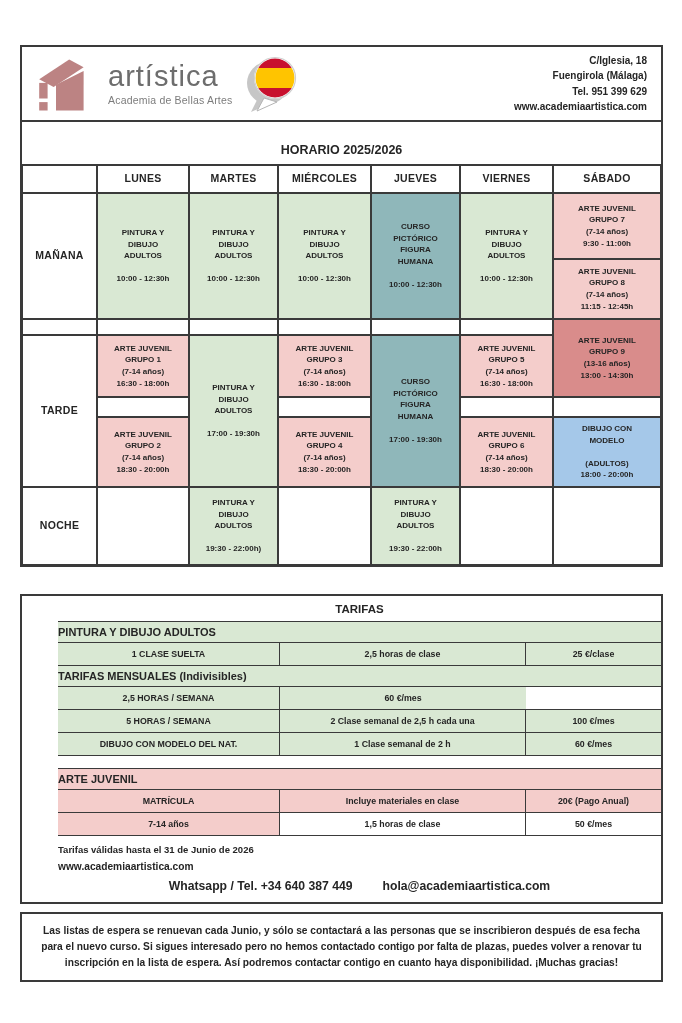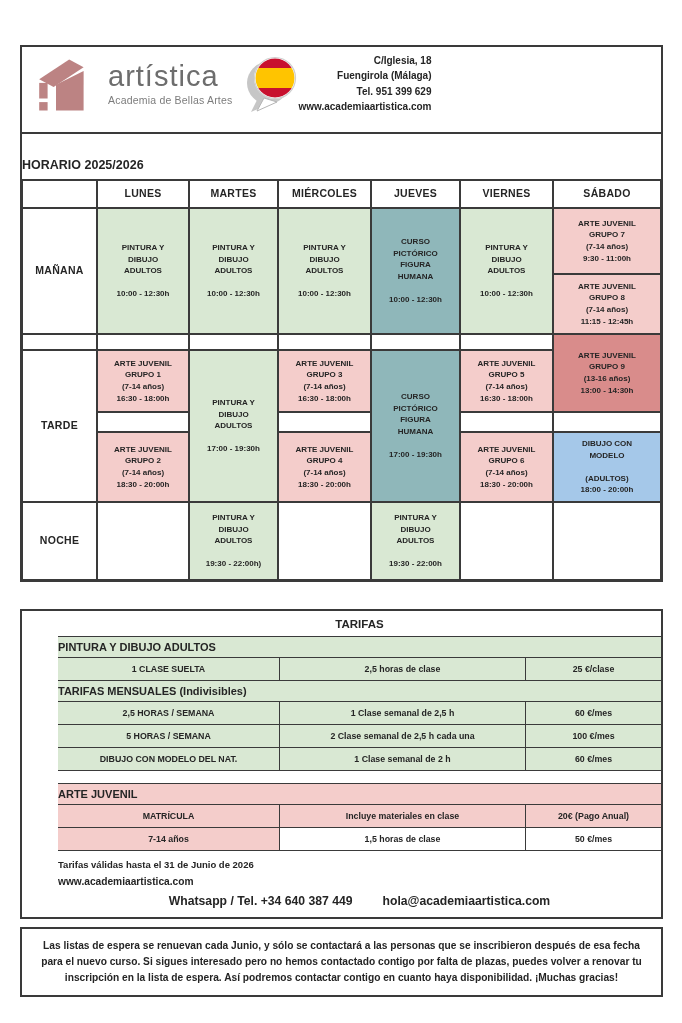--- a/index.html
+++ b/index.html
@@ -5,32 +5,32 @@
   html,body { margin:0; padding:0; background:#e8e8e8; }
   .page {
     width:682px; height:1023px; background:#ffffff; margin:0 auto;
     font-family:"Liberation Sans", sans-serif; color:var(--ink,#252525);
     position:relative; overflow:hidden; box-sizing:border-box;
   }
   .box { border:2px solid var(--border,#3a3a3a); margin:0 19px 0 20px; background:#fff; box-sizing:border-box; }
   .schedule-box { margin-top:45px; }
 
   
-  .header { display:flex; align-items:center; height:73px;
-            border-bottom:2px solid var(--border,#3a3a3a); padding:0 14px 12px 16px; }
+  .header { display:flex; justify-content:space-between; align-items:center; height:73px;
+            border-bottom:2px solid var(--border,#3a3a3a); padding:0 14px 0 16px; }
   .logo-wrap { display:flex; align-items:center; }
   .brand { margin-left:10px; }
   .brand-name { font-size:29px; font-weight:400; color:#6d6d6d; letter-spacing:1px; line-height:1; }
   .brand-sub { font-size:10.5px; color:#7c7c7c; margin-top:3px; letter-spacing:0.2px; }
   .flag { margin-left:14px; }
   .contact { text-align:right; font-size:10px; font-weight:700; line-height:1.55; }
 
   
-  .title-row { text-align:left; font-weight:700; font-size:12.5px; padding:8px 0 7px;
-               border-bottom:1.5px solid var(--border,#3a3a3a);margin-top:16px; }
+  .title-row { text-align:center; font-weight:700; font-size:12.5px; padding:21px 0 7px;
+               border-bottom:1.5px solid var(--border,#3a3a3a); }
   .grid { display:grid;
           grid-template-columns:75px 92px 89px 93px 89px 93px 1fr;
           grid-template-rows:28px 66px 60px 16px 62px 20px 70px 78px; }
   .gcell { border:1px solid var(--border,#3a3a3a); display:flex; align-items:center; justify-content:center;
            text-align:center; white-space:pre-line; font-weight:700; font-size:8px; line-height:1.45; padding:2px; }
   .head { font-size:10.5px; letter-spacing:0.3px; }
   .rowlabel { font-size:10.5px; letter-spacing:0.3px; }
   .green  { background:var(--green,#d9e8d3); }
   .teal   { background:var(--teal,#8fb7ba); }
   .pink   { background:var(--pink,#f4cdcb); }
@@ -237,21 +237,20 @@
     <div class="t-header green">PINTURA Y DIBUJO ADULTOS</div>
     <div class="t-row">
       <div class="green">1 CLASE SUELTA</div>
       <div class="green">2,5 horas de clase</div>
       <div class="green">25 €/clase</div>
     </div>
 
     <div class="t-header green">TARIFAS MENSUALES (Indivisibles)</div>
     <div class="t-row">
       <div class="green">2,5 HORAS / SEMANA</div>
-      <div class="green">1 Clase semanal de 2,5 h</div>
       <div class="green">60 €/mes</div>
     </div>
     <div class="t-row">
       <div class="green">5 HORAS / SEMANA</div>
       <div class="green">2 Clase semanal de 2,5 h cada una</div>
       <div class="green">100 €/mes</div>
     </div>
     <div class="t-row">
       <div class="green">DIBUJO CON MODELO DEL NAT.</div>
       <div class="green">1 Clase semanal de 2 h</div>

